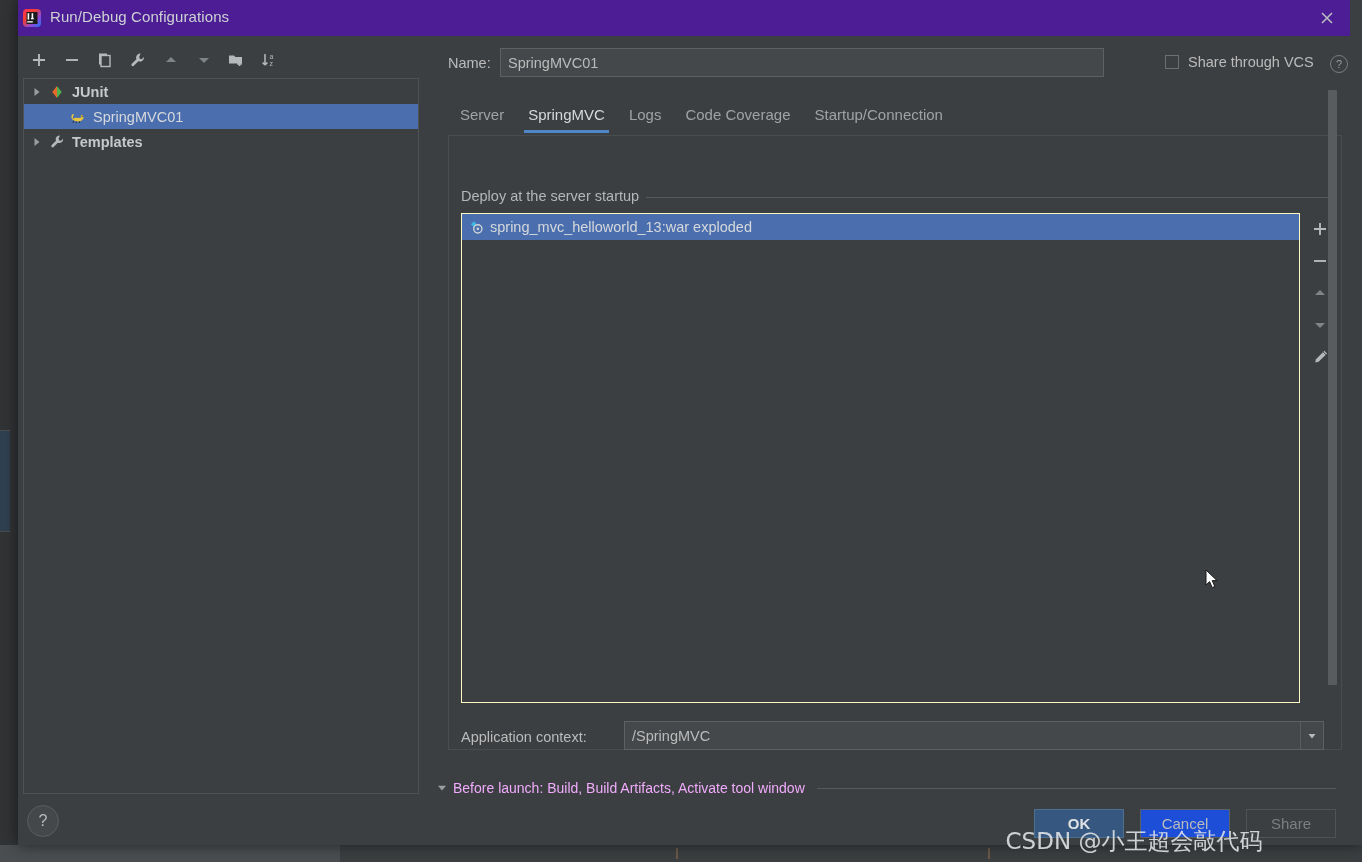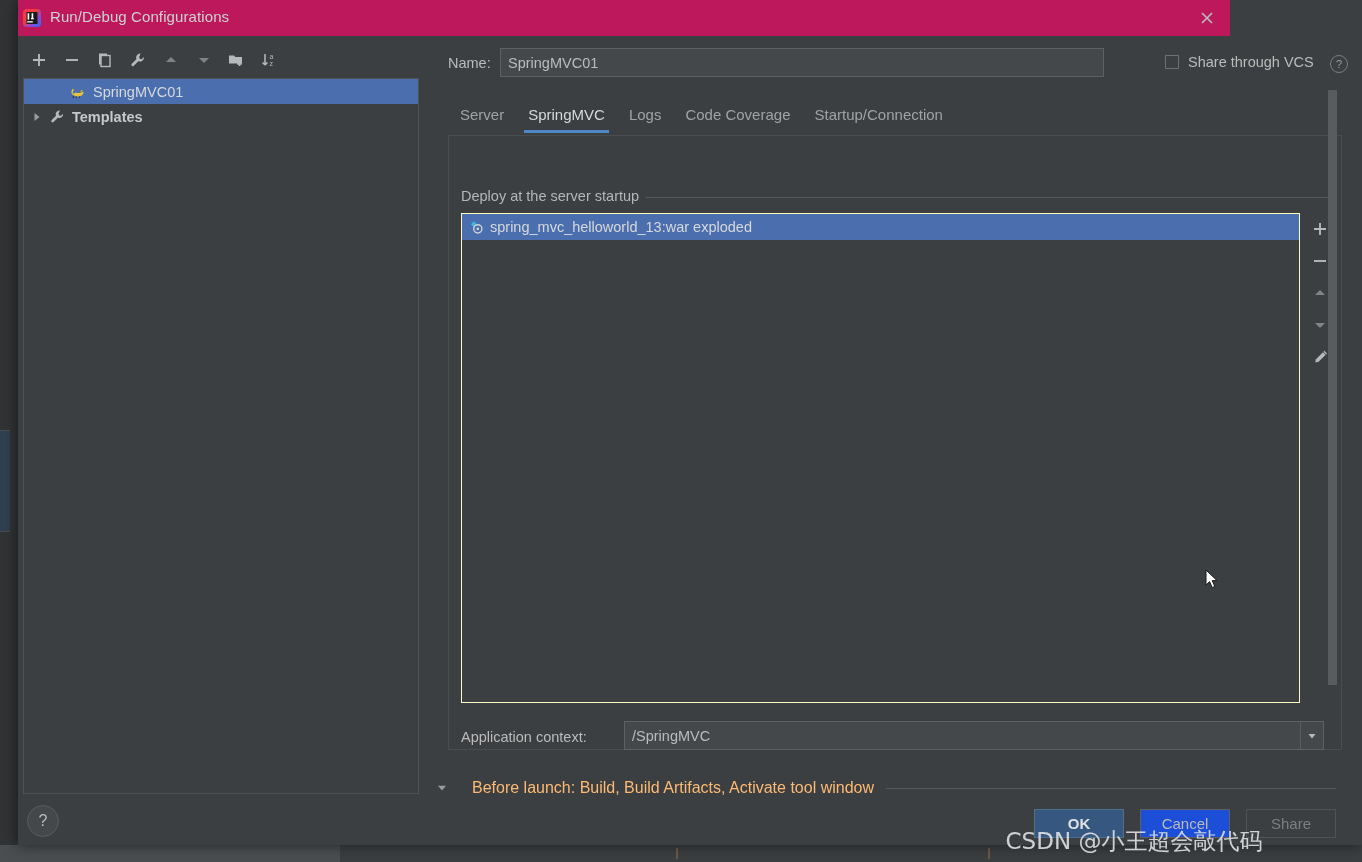--- a/index.html
+++ b/index.html
@@ -61,22 +61,22 @@
     width: 1344px;
     height: 845px;
     background: #3c3f41;
     box-shadow: 0 0 14px rgba(0,0,0,0.55);
   }
 
   
   .titlebar {
     position: absolute;
     left: 0; top: 0;
-    width: 1212px; height: 36px;
-    background: #be185d;
+    width: 1332px; height: 36px;
+    background: #4c1d95;
   }
   .title-icon {
     position: absolute;
     left: 4px; top: 8px;
     width: 20px; height: 20px;
   }
   .title-text {
     position: absolute;
     left: 32px; top: 8px;
     font-size: 15px;
@@ -379,23 +379,23 @@
     cursor: default;
   }
   .bl-arrow {
     width: 20px;
     flex: 0 0 20px;
     display: flex;
     align-items: center;
     justify-content: center;
   }
   .bl-label {
-    font-size: 16px;
-    color: #fdba74;
-    margin-left: 20px;
+    font-size: 14px;
+    color: #f0abfc;
+    margin-left: 1px;
     white-space: nowrap;
   }
   .bl-rule {
     flex: 1;
     height: 1px;
     background: #565a5c;
     margin-left: 12px;
     margin-right: 2px;
   }
 
@@ -560,20 +560,34 @@
         <svg width="17" height="16" viewBox="0 0 17 16">
           <path d="M4 2 V13 M4 13 L1.6 10.4 M4 13 L6.4 10.4" stroke="#b6b9bb" stroke-width="1.5" fill="none"></path>
           <text x="8.6" y="7" font-size="7" fill="#b6b9bb" font-family="Liberation Sans, sans-serif">a</text>
           <text x="8.6" y="14.2" font-size="7" fill="#b6b9bb" font-family="Liberation Sans, sans-serif">z</text>
         </svg>
       </div>
     </div>
 
     <div class="tree-panel">
 
+      <div class="tree-row bold" style="padding-left:3px">
+        <span class="tw">
+          <svg width="10" height="10" viewBox="0 0 10 10">
+              <path d="M2.5 1 L7.5 5 L2.5 9 Z" fill="#9a9d9f"></path>
+            </svg>
+        </span>
+        <span class="tree-icon">
+          <svg width="14" height="14" viewBox="0 0 14 14">
+            <path d="M7 1 L2.2 7 L7 13 Z" fill="#e8682c"></path>
+            <path d="M7 1 L11.8 7 L7 13 Z" fill="#4caf50"></path>
+          </svg>
+        </span>
+        <span class="tree-label">JUnit</span>
+      </div>
 
 
       <div class="tree-row selected" style="padding-left:44px">
         <span class="tree-icon">
           <svg width="16" height="14" viewBox="0 0 16 14">
             <path d="M2 9.5c1.6-1.4 3.6-1.9 5.6-1.6 1.6.2 3 .1 4.4-.9l2 .6-1.4 1.8c-1.2 1.5-3 2.2-4.8 2.1-1.8-.1-3.6-.7-5.8-2z" fill="#e8c33c"></path>
             <path d="M10.8 5.4c.7-.5 1.6-.6 2.3-.2l-.5 1.6-1.8.2z" fill="#e8c33c"></path>
             <circle cx="12.2" cy="6.0" r="0.6" fill="#2b2b2b"></circle>
             <path d="M3.6 10.8l-.6 2.2M6.4 11.6l-.3 1.6M9.4 11.3l.3 1.7" stroke="#2b2b2b" stroke-width="0.9" fill="none"></path>
             <path d="M2.6 8.6C1.8 7 2.4 5.2 3.6 4.4" stroke="#e8c33c" stroke-width="1.4" fill="none"></path>

